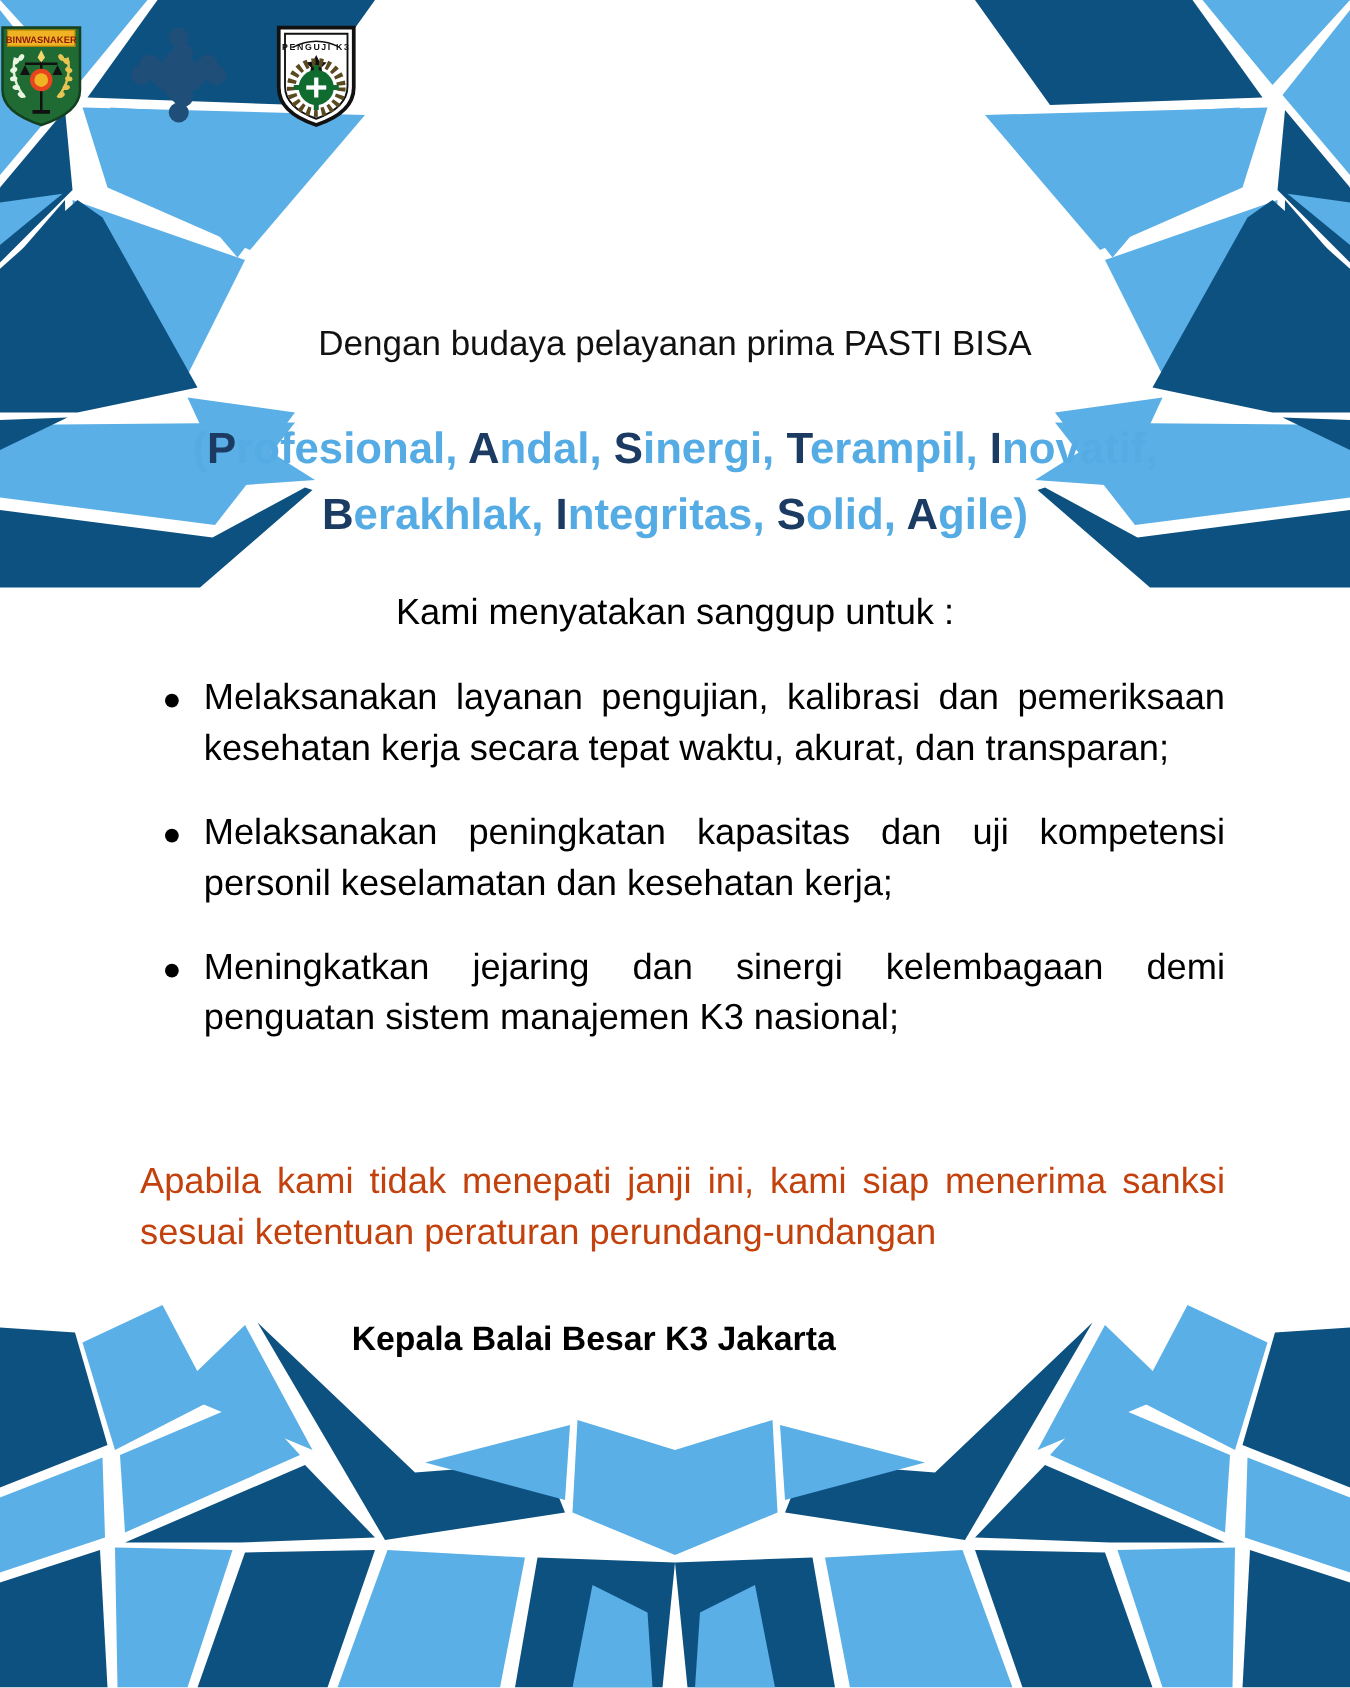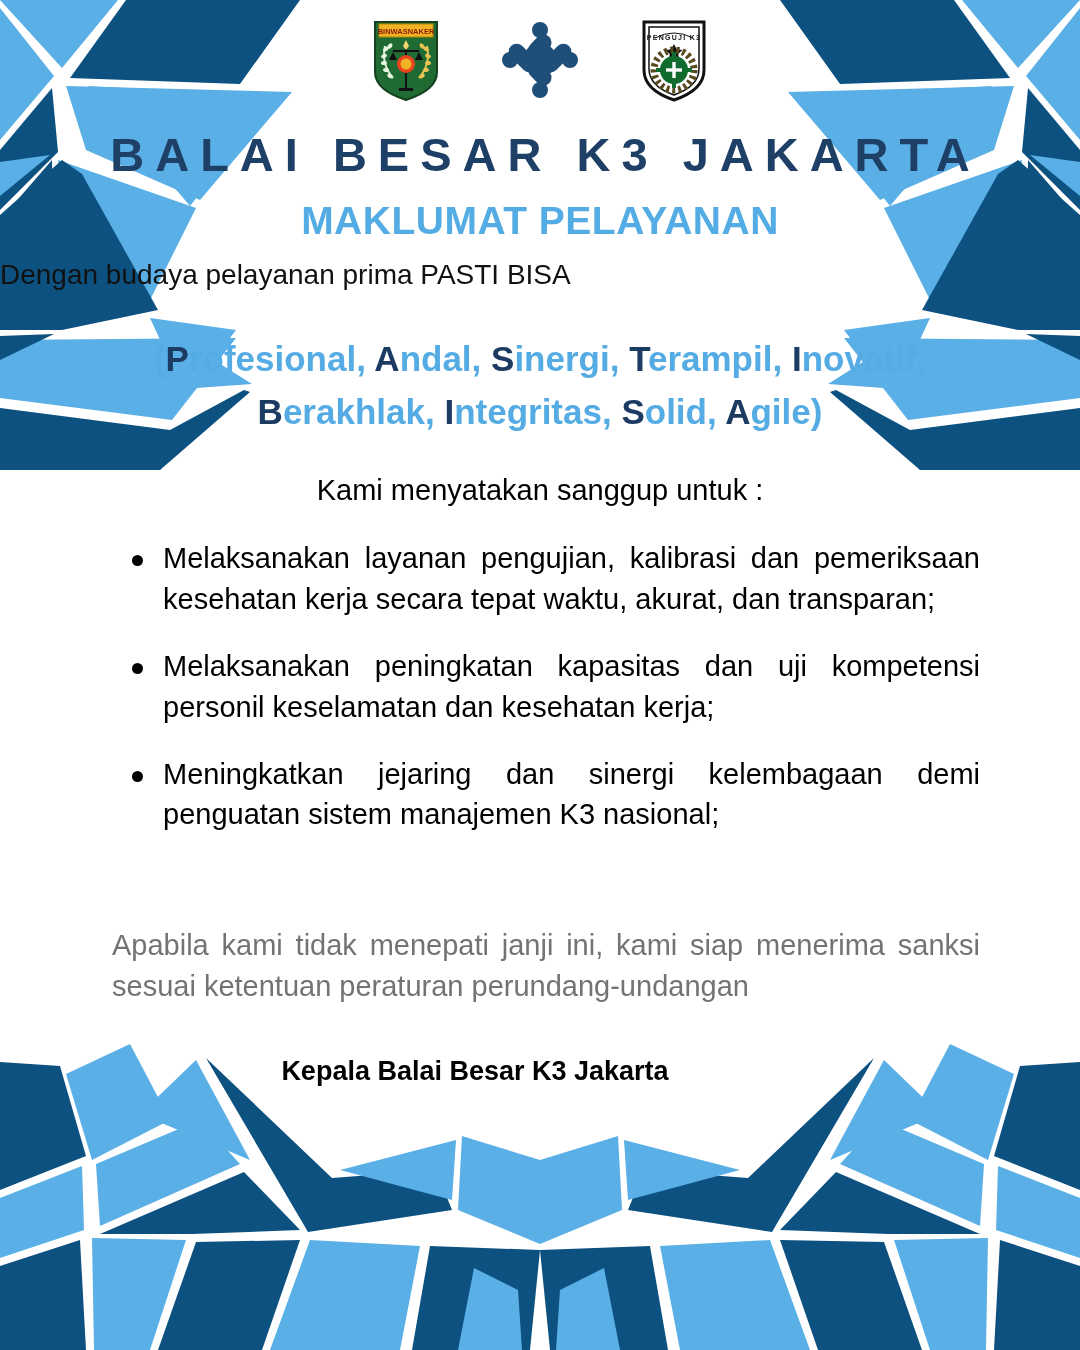--- a/index.html
+++ b/index.html
@@ -30,23 +30,22 @@
     z-index:2;
     width:1080px;
     height:1350px;
   }
 
   
   .logo-row {
     position:absolute;
     top:18px; left:0; width:1080px;
     display:flex;
-    justify-content:center;
     align-items:center;
-    gap:62px;
+    gap:38px;
   }
   .logo { display:block; }
 
   
   .org-title {
     position:absolute;
     top:130px; left:0; width:1080px;
     text-align:center;
     font-size:47px;
     font-weight:bold;
@@ -61,20 +60,21 @@
     text-align:center;
     font-size:39px;
     font-weight:bold;
     color:#54ace4;
     letter-spacing:0.5px;
     line-height:1.1;
   }
   .tagline {
     position:absolute;
     top:258px; left:0; width:1080px;
+    text-align:center;
     font-size:28px;
     color:#111111;
     line-height:1.2;
   }
 
   
   .acronym {
     position:absolute;
     top:333px; left:90px; width:900px;
     text-align:center;
@@ -119,21 +119,21 @@
     width:11px; height:11px;
     background:#000;
     border-radius:50%;
   }
   .closing {
     position:absolute;
     top:925px; left:112px; width:868px;
     text-align:justify;
     text-justify:inter-word;
     font-size:29px;
-    color:#737373;
+    color:#c2410c;
     line-height:1.41;
   }
   .closing .last { display:block; text-align:left; }
   .signature {
     position:absolute;
     top:1052px; left:0; width:1080px;
     padding-right:130px;
     text-align:center;
     font-size:27px;
     font-weight:bold;
@@ -288,22 +288,20 @@
         <g fill="#0f6b2e">
           <rect x="31" y="34" width="4" height="6"></rect>
           <rect x="31" y="64" width="4" height="6"></rect>
           <rect x="15" y="50" width="6" height="4"></rect>
           <rect x="45" y="50" width="6" height="4"></rect>
         </g>
       </svg>
 
     </div>
 
-    <div class="org-title">BALAI BESAR K3 JAKARTA</div>
-    <div class="sub-title">MAKLUMAT PELAYANAN</div>
     <div class="tagline">Dengan budaya pelayanan prima PASTI BISA</div>
 
     <div class="acronym" id="acronym-host"><span>(</span><span class="cap">P</span><span>rofesional</span><span>, </span><span class="cap">A</span><span>ndal</span><span>, </span><span class="cap">S</span><span>inergi</span><span>, </span><span class="cap">T</span><span>erampil</span><span>, </span><span class="cap">I</span><span>novatif</span><span>, </span><span class="cap">B</span><span>erakhlak</span><span>, </span><span class="cap">I</span><span>ntegritas</span><span>, </span><span class="cap">S</span><span>olid</span><span>, </span><span class="cap">A</span><span>gile</span><span>)</span></div>
 
     <div class="lead">Kami menyatakan sanggup untuk :</div>
 
     <ul class="bullets" id="bullets-host">
         <li>Melaksanakan layanan pengujian, kalibrasi dan pemeriksaan kesehatan kerja secara tepat waktu, akurat, dan transparan;</li>
         <li>Melaksanakan peningkatan kapasitas dan uji kompetensi personil keselamatan dan kesehatan kerja;</li>
         <li>Meningkatkan jejaring dan sinergi kelembagaan demi penguatan sistem manajemen K3 nasional;</li>

